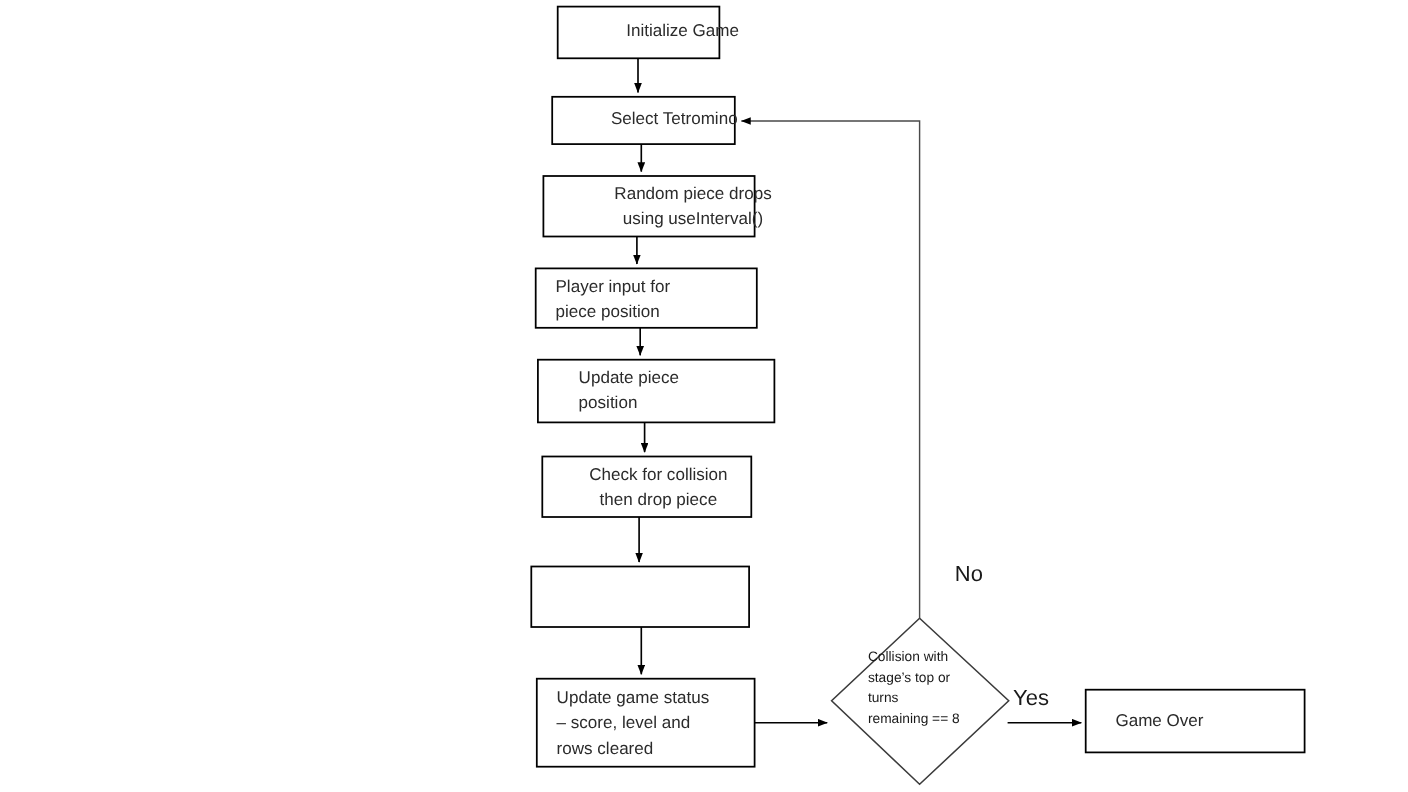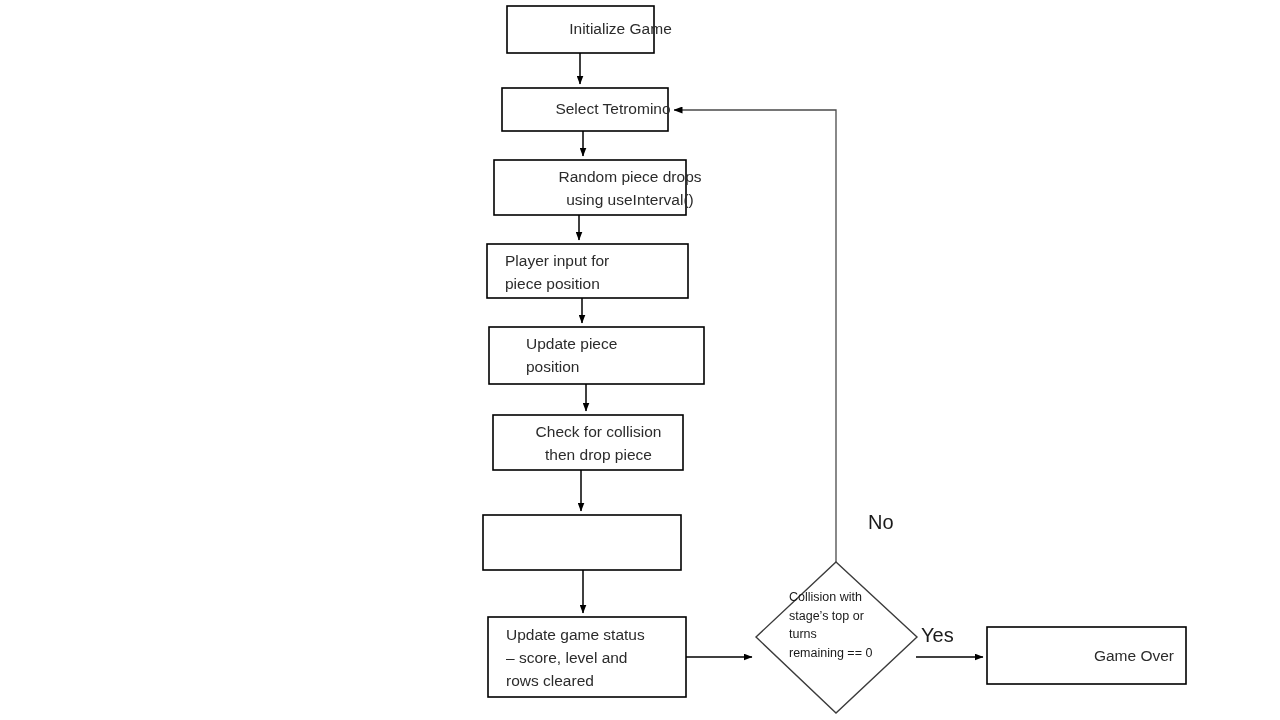--- a/index.html
+++ b/index.html
@@ -133,21 +133,21 @@
 then drop piece</div>
 
 
   <div class="node-label left" style="left:506px; top:623px; width:180px;">Update game status
 – score, level and
 rows cleared</div>
 
   <div class="diamond-label" style="left:789px; top:588px; width:115px;">Collision with
 stage’s top or
 turns
-remaining == 0</div>
+remaining == 8</div>
 
-  <div class="node-label left" style="left:1014px; top:644px; width:160px;text-align:right;">Game Over</div>
+  <div class="node-label left" style="left:1014px; top:644px; width:160px;">Game Over</div>
 
   <div class="edge-label" style="left:844px; top:511px;margin-left:24px;">No</div>
 
   <div class="edge-label" style="left:921px; top:624px;">Yes</div>
 
 </div>
 
 </body></html>

